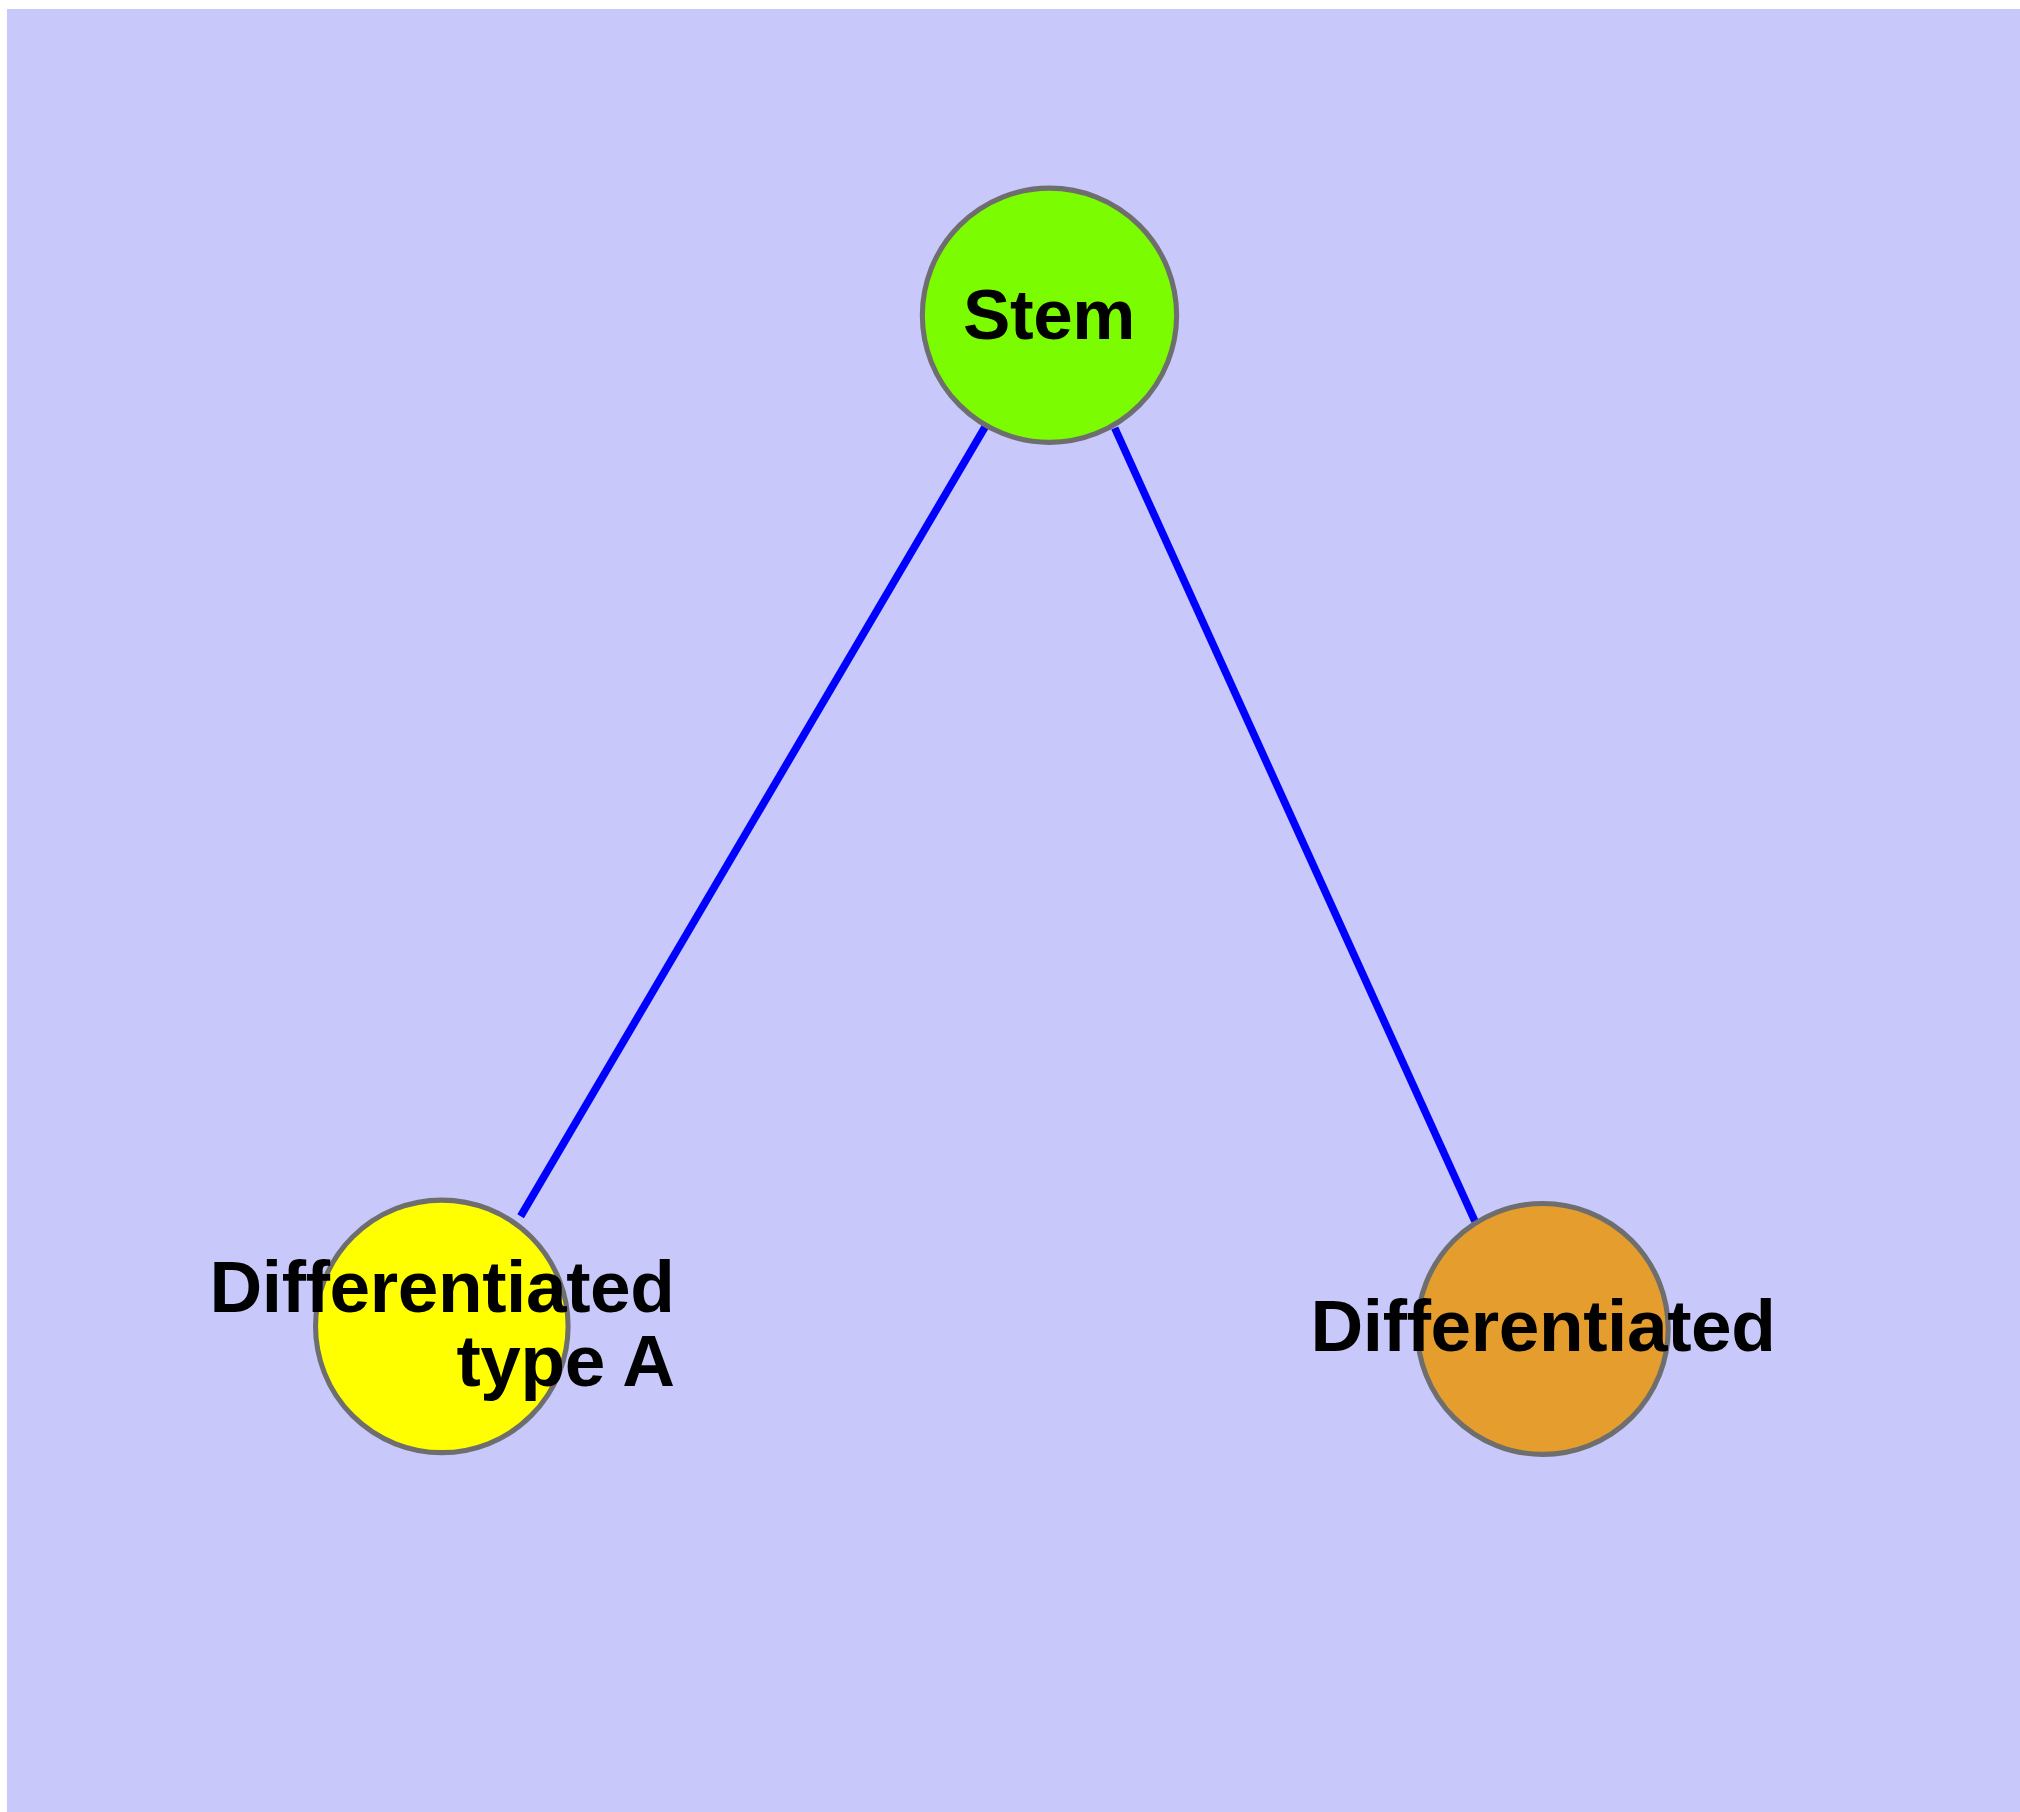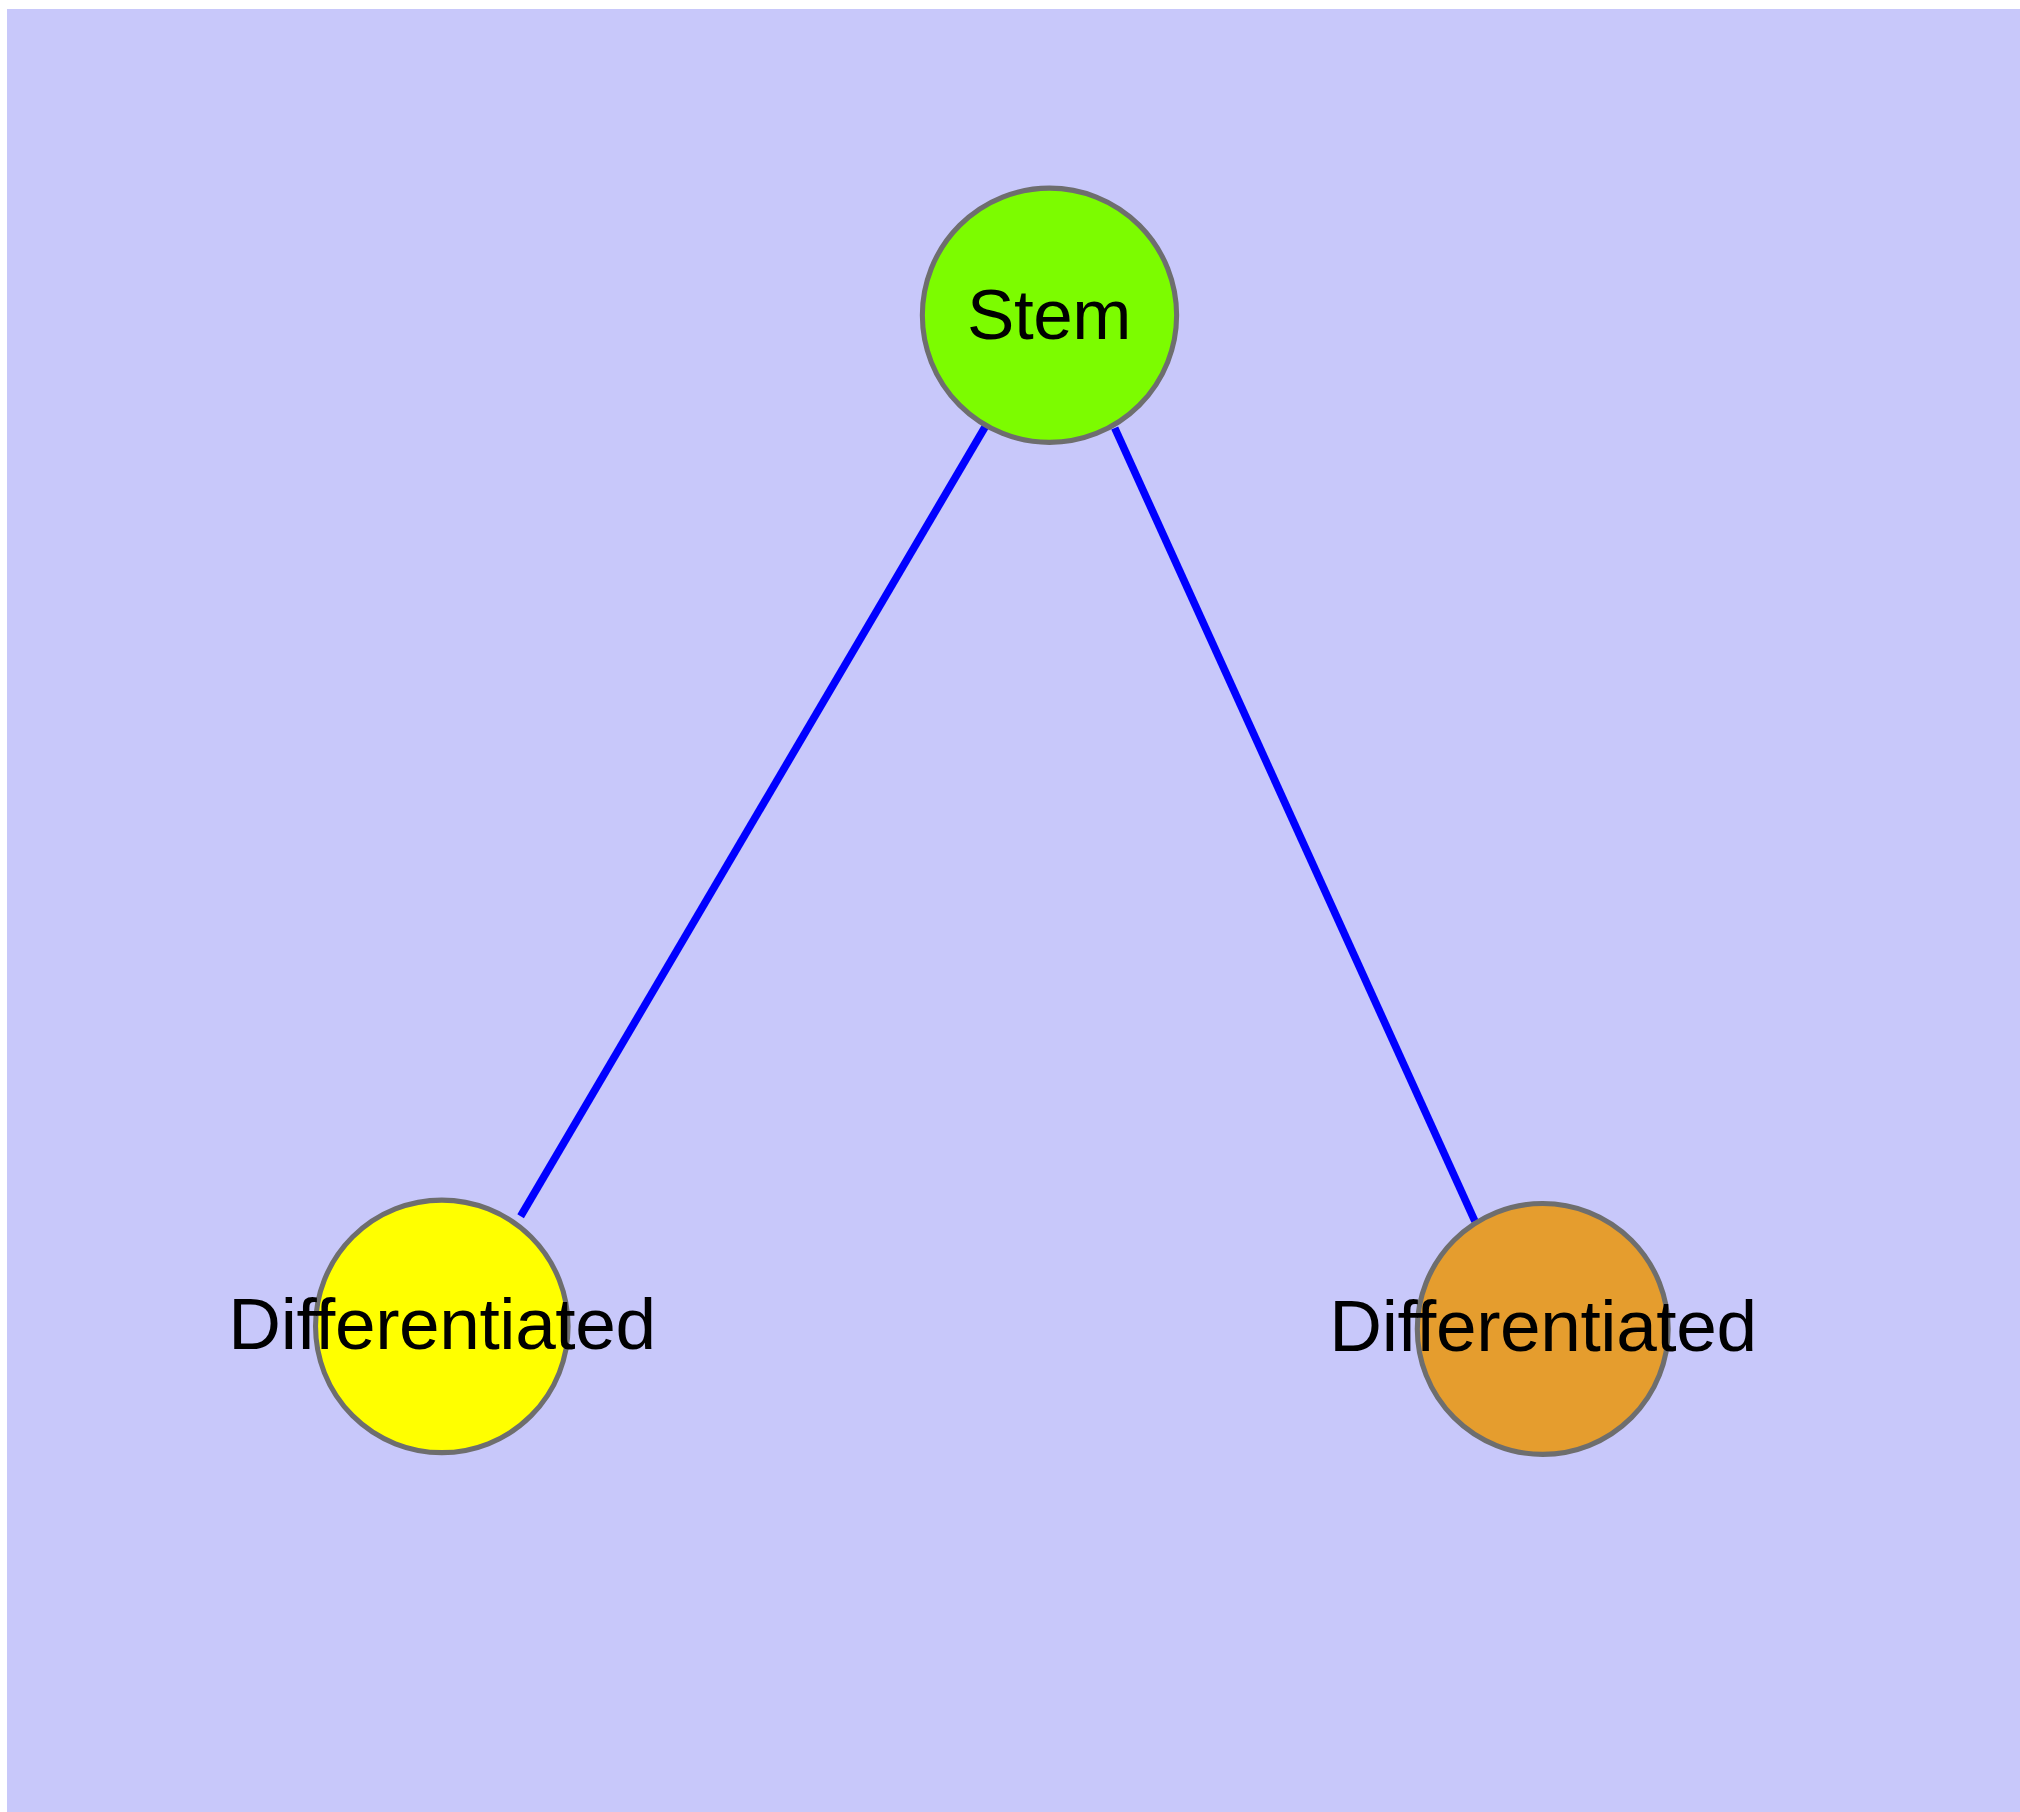--- a/index.html
+++ b/index.html
@@ -37,21 +37,21 @@
     stroke-width: 6;
   }
   .edge-line {
     stroke: #0000ff;
     stroke-width: 9;
     stroke-linecap: butt;
   }
   .node-label {
     position: absolute;
     color: #000000;
-    font-weight: normal;
+    font-weight: bold;
     text-align: right;
     line-height: 1.02;
     white-space: nowrap;
     letter-spacing: -0.4px;
     pointer-events: none;
   }
   #label-stem {
     font-size: 71px;
     left: 1049px;
     top: 315px;
@@ -90,20 +90,21 @@
       <circle class="node-circle" cx="1820" cy="1568" r="148" fill="#e59d2e" style="stroke: rgb(110, 110, 110);"></circle>
     </g>
   </svg>
 
   <div class="node-label" id="label-stem" style="left: 1049px; font-size: 71px;">
     <div>Stem</div>
   </div>
 
   <div class="node-label" id="label-type-a" style="left: 442px; font-size: 73px;">
     <div>Differentiated</div>
+    <div>type A</div>
   </div>
 
   <div class="node-label" id="label-type-b" style="left: 1543px; font-size: 73px;">
     <div>Differentiated</div>
   </div>
 
 </div>
 
 
 </body></html>

